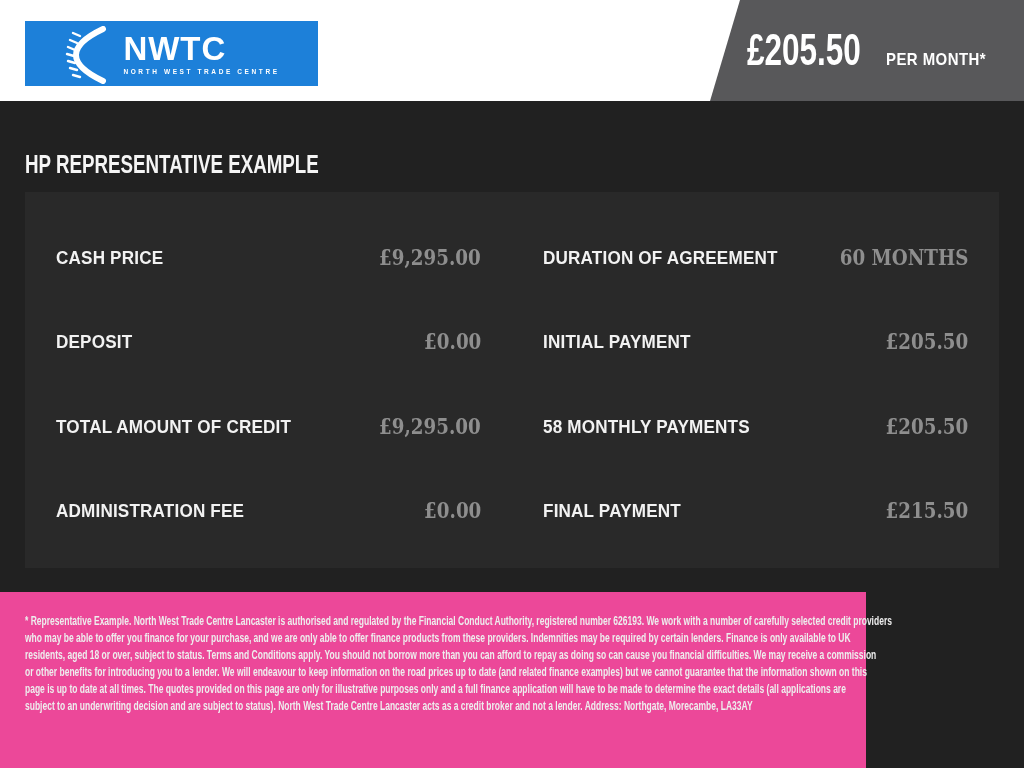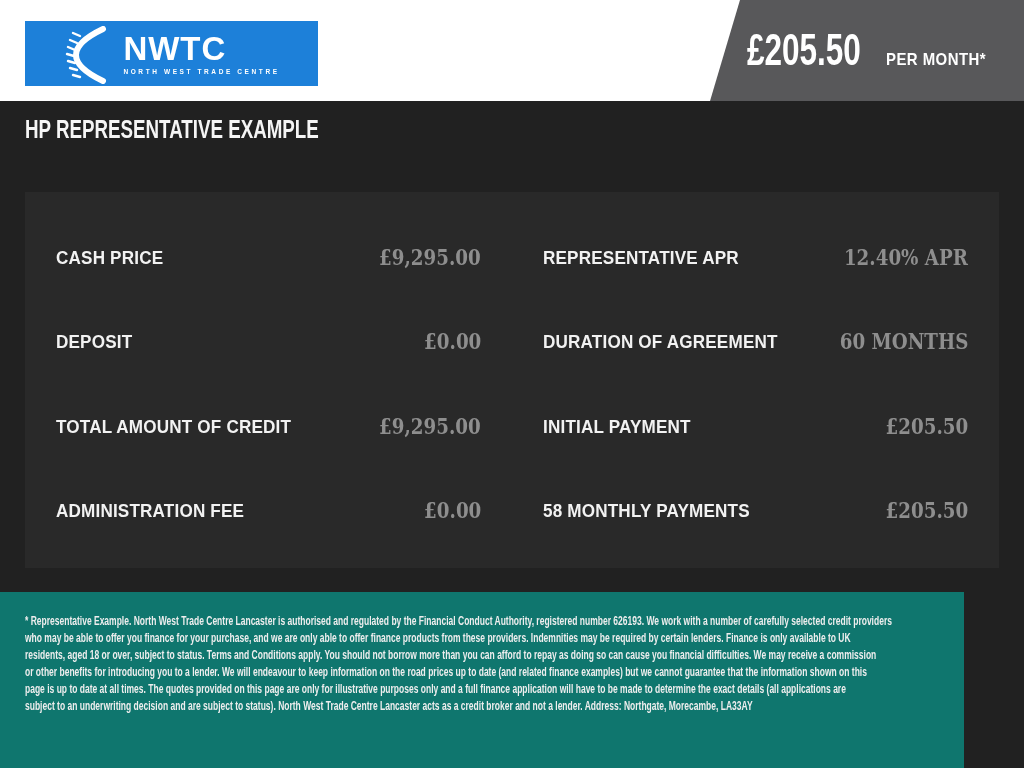--- a/index.html
+++ b/index.html
@@ -46,21 +46,21 @@
   .banner-suffix {
     display: inline-block;
     color: #ffffff; font-weight: bold; font-size: 17px; line-height: 1;
     transform: scaleX(0.88); transform-origin: left bottom;
     margin-left: -24px; letter-spacing: 0.5px;
     white-space: nowrap;
   }
 
   
   .main { width: 1024px; height: 491px; background: #212121; }
-  .title-wrap { height: 91px; padding: 16px 25px 0; }
+  .title-wrap { height: 91px; padding: 51px 25px 0; }
   .page-title {
     display: inline-block;
     color: #f5f5f5; font-weight: bold; font-size: 25px; line-height: 1;
     transform: scaleX(0.75); transform-origin: left top;
     white-space: nowrap;
   }
   .panels { display: flex; margin: 0 25px; height: 376px; }
   .panel {
     flex: 1; background: #292929;
     padding: 23px 31px 15px;
@@ -78,21 +78,21 @@
   .finance-value {
     display: inline-block;
     color: #8e8e8e; font-weight: bold; font-size: 21.5px; line-height: 1;
     font-family: "DejaVu Serif", "Liberation Serif", serif;
     transform: scaleX(0.85); transform-origin: right center;
     white-space: nowrap;
   }
 
   
   .footer {
-    width: 964px; height: 176px; background: #0f766e;
+    width: 866px; height: 176px; background: #ec4899;
     padding: 21px 25px 0;
   }
   .footer-line {
     color: #eeeeee; font-weight: bold; font-size: 12.5px; line-height: 17px;
     transform: scaleX(0.68); transform-origin: left center;
     white-space: nowrap;
   }
 </style>
 </head>
 <body>
@@ -142,34 +142,34 @@
         <span class="finance-value">£9,295.00</span>
       </div>
       <div class="finance-row">
         <span class="finance-label">ADMINISTRATION FEE</span>
         <span class="finance-value">£0.00</span>
       </div>
     </div>
 
     <div class="panel">
       <div class="finance-row">
-        <span class="finance-label">REPRESENTATIVE APR</span>
-        <span class="finance-value">12.40% APR</span>
-      </div>
-      <div class="finance-row">
         <span class="finance-label">DURATION OF AGREEMENT</span>
         <span class="finance-value">60 MONTHS</span>
       </div>
       <div class="finance-row">
         <span class="finance-label">INITIAL PAYMENT</span>
         <span class="finance-value">£205.50</span>
       </div>
       <div class="finance-row">
         <span class="finance-label">58 MONTHLY PAYMENTS</span>
         <span class="finance-value">£205.50</span>
+      </div>
+      <div class="finance-row">
+        <span class="finance-label">FINAL PAYMENT</span>
+        <span class="finance-value">£215.50</span>
       </div>
     </div>
 
   </div>
 </div>
 
 <div class="footer">
   <div class="footer-line">* Representative Example. North West Trade Centre Lancaster is authorised and regulated by the Financial Conduct Authority, registered number 626193. We work with a number of carefully selected credit providers</div>
   <div class="footer-line">who may be able to offer you finance for your purchase, and we are only able to offer finance products from these providers. Indemnities may be required by certain lenders. Finance is only available to UK</div>
   <div class="footer-line">residents, aged 18 or over, subject to status. Terms and Conditions apply. You should not borrow more than you can afford to repay as doing so can cause you financial difficulties. We may receive a commission</div>

